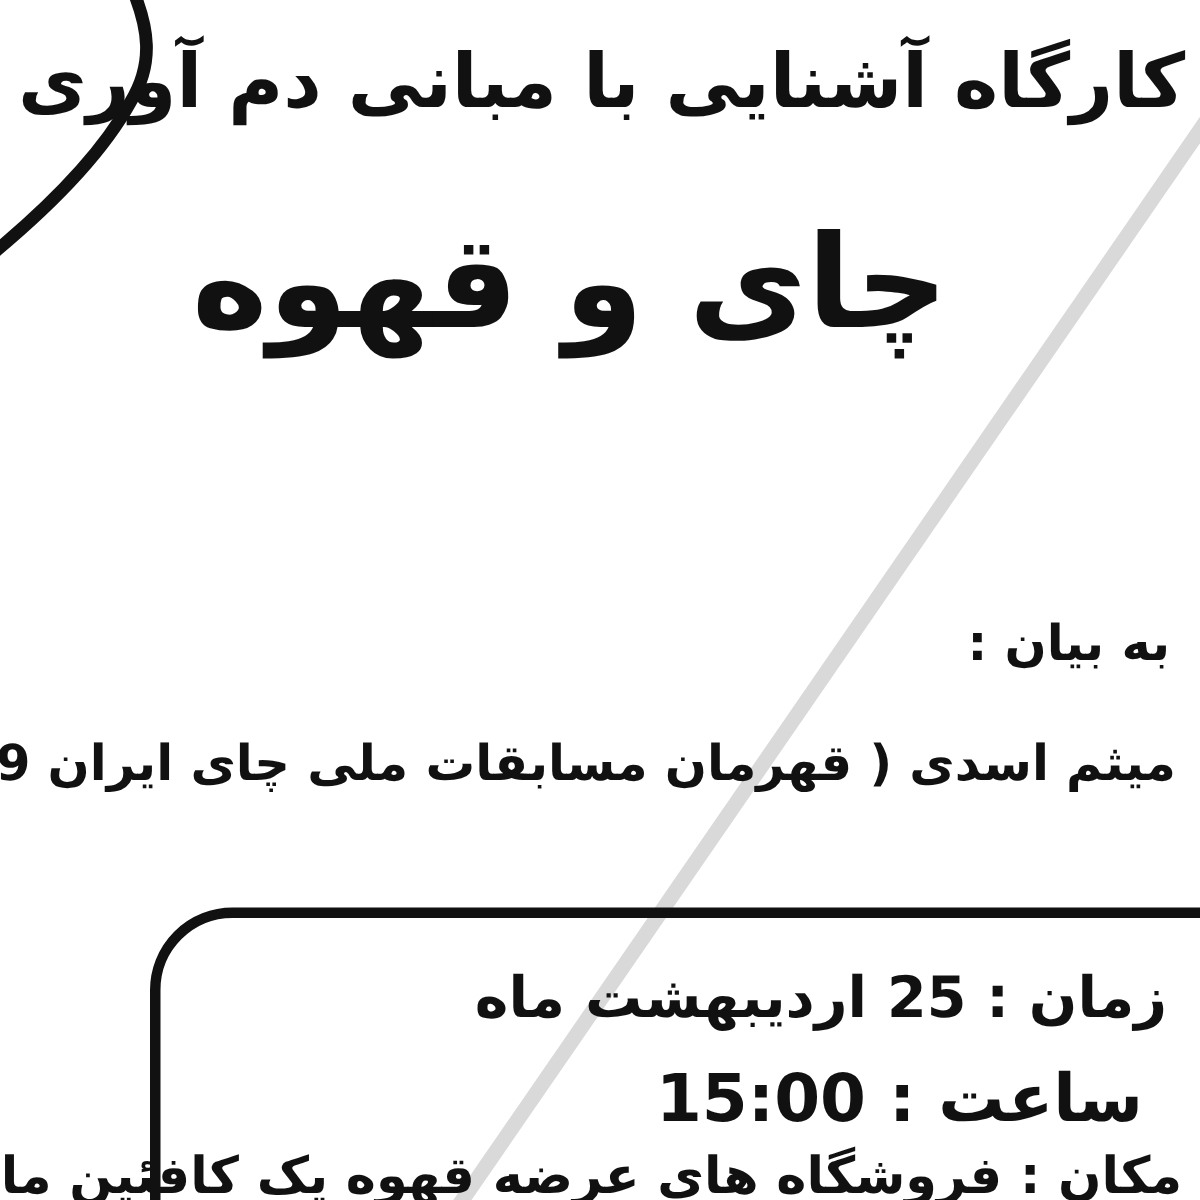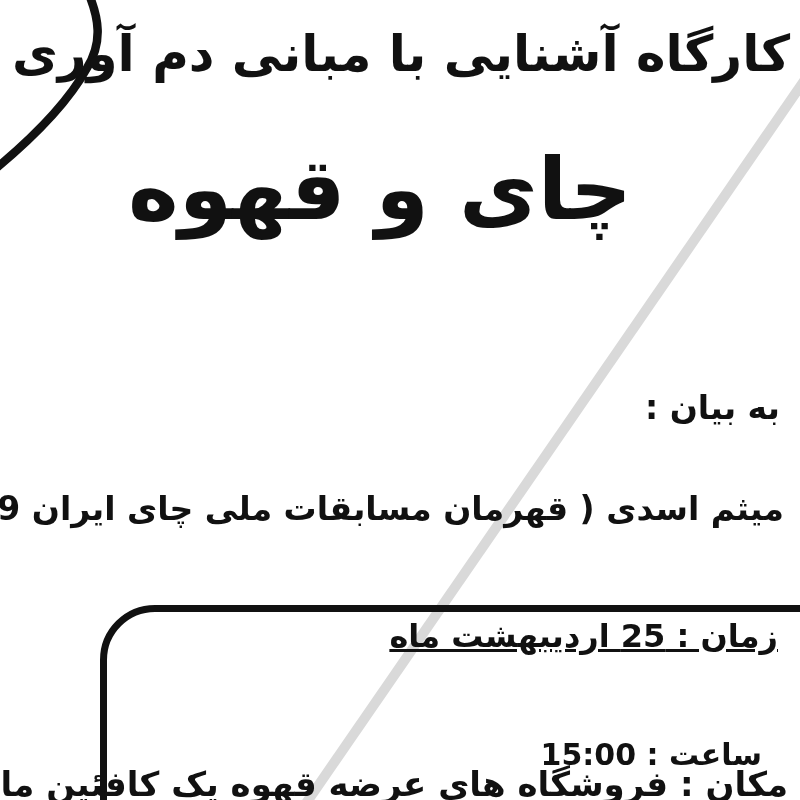--- a/index.html
+++ b/index.html
@@ -39,21 +39,21 @@
   }
   .title-line2 {
     left: 380px;
     top: 138px;
     transform: translateX(-50%);
     font-size: 86px;
     font-weight: 700;
   }
   .presenters-heading {
     right: 20px;
-    top: 388px;
+    top: 409px;
     font-size: 33px;
   }
   .presenter-1 {
     right: 20px;
     top: 441px;
     font-size: 33px;
   }
   .presenter-2 {
     right: 16px;
     top: 489px;
@@ -64,28 +64,27 @@
     top: 605px;
     width: 780px;   
     height: 280px;  
     border: 7px solid #111111;
     border-radius: 55px 0 0 0;
     background: transparent;
     z-index: 1;
   }
   .date-line {
     right: 22px;
-    top: 617px;
-    font-size: 32px;
-    text-decoration: underline;
+    top: 643px;
+    font-size: 38px;
   }
   .time-line {
     right: 38px;
-    top: 737px;
-    font-size: 30px;
+    top: 707px;
+    font-size: 44px;
     text-align: center;
   }
   .location-line {
     right: 12px;
     top: 764px;   
     font-size: 34px;
   }
 </style>
 </head>
 <body>

